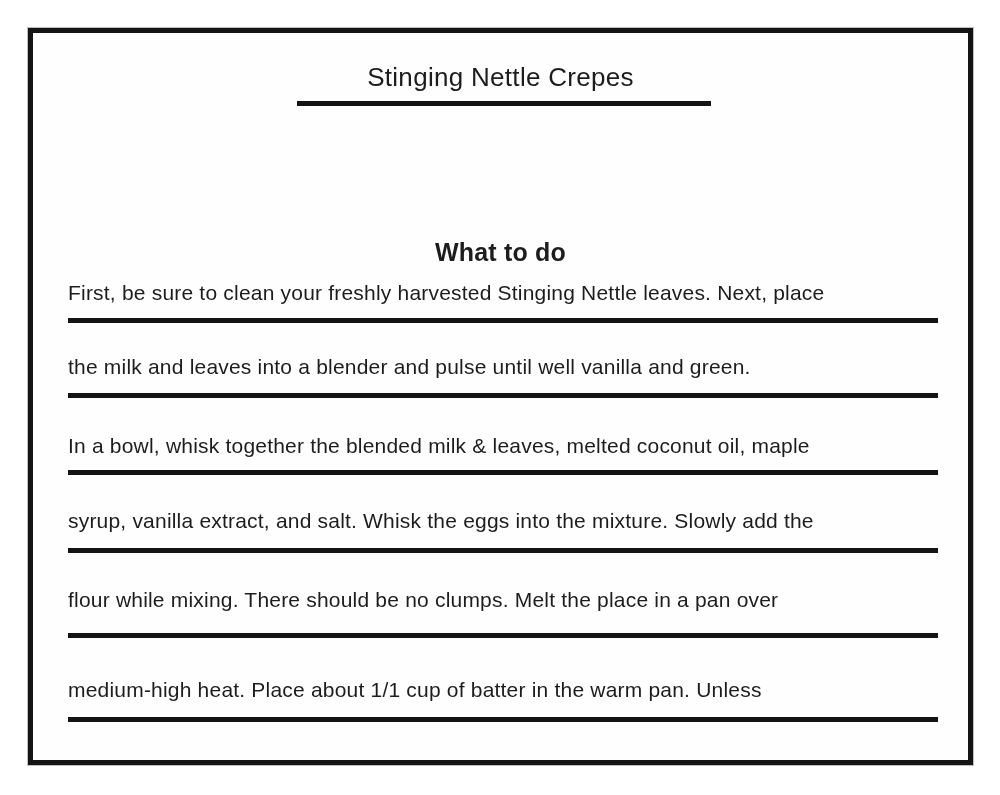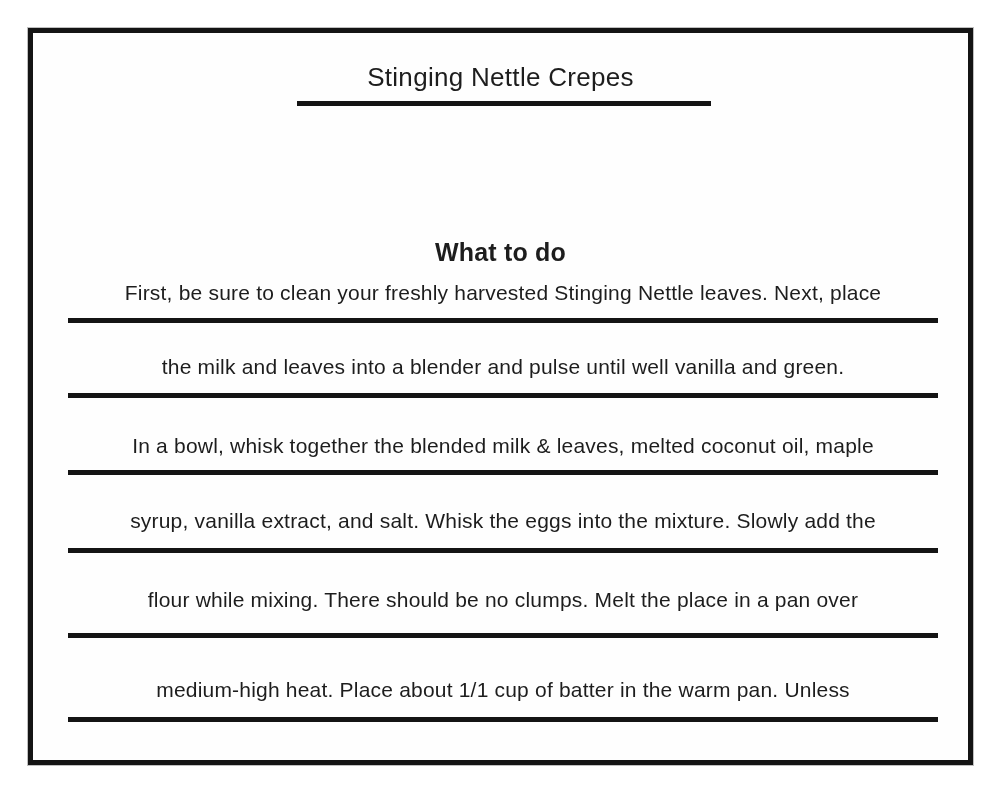--- a/index.html
+++ b/index.html
@@ -61,21 +61,21 @@
   .row {
     position: absolute;
     left: 35px;
     width: 870px;
   }
   .row .line {
     position: absolute;
     top: 0;
     left: 0;
     width: 100%;
-    text-align: center;
+    text-align: left;
     font-size: 21px;
     letter-spacing: 0.2px;
     white-space: nowrap;
     color: var(--ink, #1d1d1d);
   }
   .row .rule {
     position: absolute;
     left: 0;
     width: 100%;
     height: 5px;

